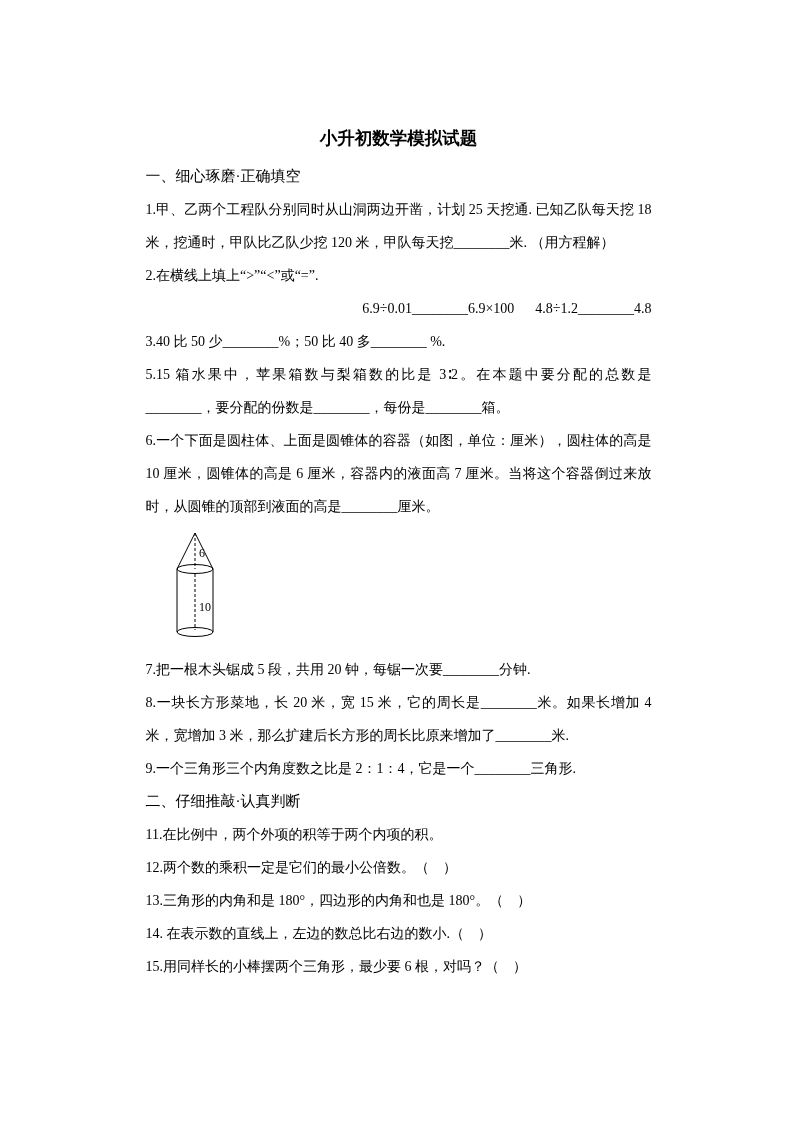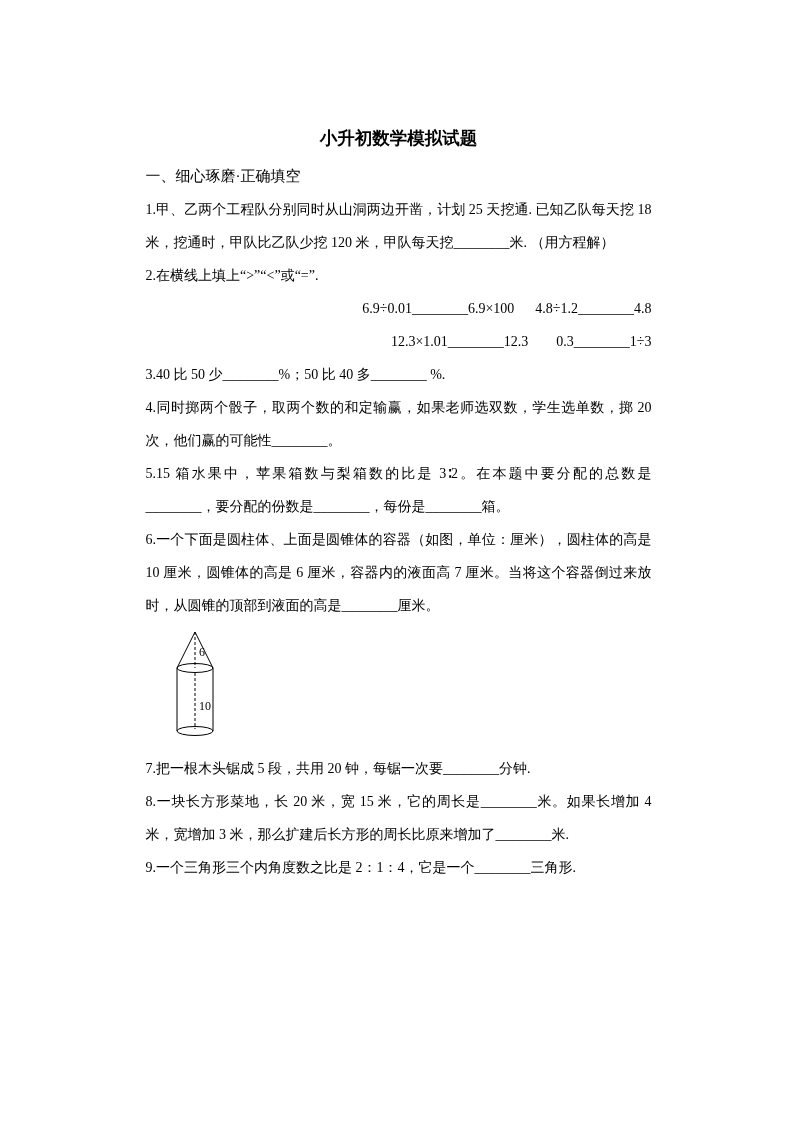--- a/index.html
+++ b/index.html
@@ -54,23 +54,21 @@
 <div class="page">
 
   <h1 class="title">小升初数学模拟试题</h1>
 
   <div>
     <h2 class="section-heading">一、细心琢磨·正确填空</h2>
 
     <p class="q">1.甲、乙两个工程队分别同时从山洞两边开凿，计划 25 天挖通. 已知乙队每天挖 18 米，挖通时，甲队比乙队少挖 120 米，甲队每天挖________米. （用方程解）</p>
     <p class="q">2.在横线上填上“&gt;”“&lt;”或“=”.</p>
     <p class="q pre">6.9÷0.01________6.9×100      4.8÷1.2________4.8</p>
-    <p class="q pre">12.3×1.01________12.3        0.3________1÷3</p>
     <p class="q">3.40 比 50 少________%；50 比 40 多________ %.</p>
-    <p class="q">4.同时掷两个骰子，取两个数的和定输赢，如果老师选双数，学生选单数，掷 20 次，他们赢的可能性________。</p>
     <p class="q">5.15 箱水果中，苹果箱数与梨箱数的比是 3∶2。在本题中要分配的总数是________，要分配的份数是________，每份是________箱。</p>
     <p class="q">6.一个下面是圆柱体、上面是圆锥体的容器（如图，单位：厘米），圆柱体的高是 10 厘米，圆锥体的高是 6 厘米，容器内的液面高 7 厘米。当将这个容器倒过来放时，从圆锥的顶部到液面的高是________厘米。</p>
 
     <div class="diagram-wrap">
       <svg width="90" height="116" viewBox="0 0 90 116">
 
         <line x1="32" y1="4" x2="14" y2="40" stroke="#000" stroke-width="1"></line>
         <line x1="32" y1="4" x2="50" y2="40" stroke="#000" stroke-width="1"></line>
 
         <line x1="32" y1="4" x2="32" y2="40" stroke="#000" stroke-width="1" stroke-dasharray="3,2"></line>
@@ -87,14 +85,23 @@
         <text x="36" y="28" class="dim-label">6</text>
         <text x="36" y="82" class="dim-label">10</text>
       </svg>
     </div>
 
     <p class="q">7.把一根木头锯成 5 段，共用 20 钟，每锯一次要________分钟.</p>
     <p class="q">8.一块长方形菜地，长 20 米，宽 15 米，它的周长是________米。如果长增加 4 米，宽增加 3 米，那么扩建后长方形的周长比原来增加了________米.</p>
     <p class="q">9.一个三角形三个内角度数之比是 2：1：4，它是一个________三角形.</p>
   </div>
 
+  <div>
+    <h2 class="section-heading">二、仔细推敲·认真判断</h2>
+
+    <p class="q">11.在比例中，两个外项的积等于两个内项的积。</p>
+    <p class="q">12.两个数的乘积一定是它们的最小公倍数。（　）</p>
+    <p class="q">13.三角形的内角和是 180°，四边形的内角和也是 180°。（　）</p>
+    <p class="q">14. 在表示数的直线上，左边的数总比右边的数小.（　）</p>
+    <p class="q">15.用同样长的小棒摆两个三角形，最少要 6 根，对吗？（　）</p>
+  </div>
 
 </div>
 
 </body></html>

